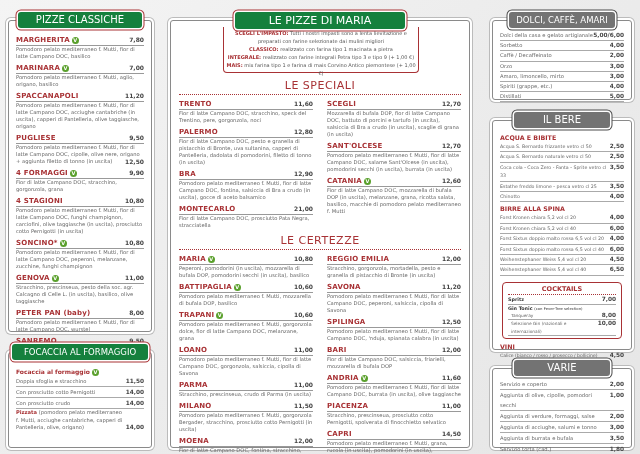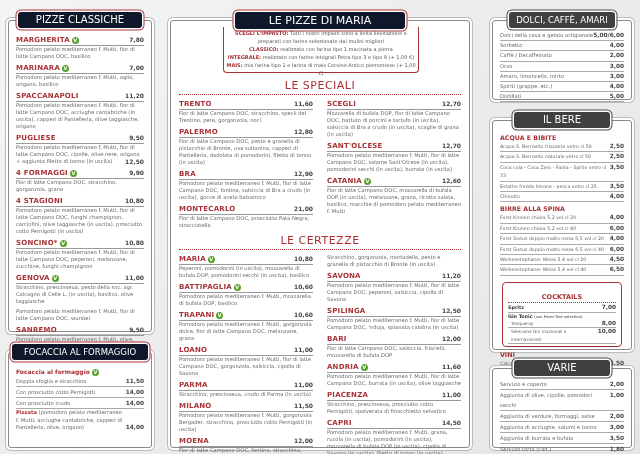--- a/index.html
+++ b/index.html
@@ -14,29 +14,29 @@
     position: absolute;
     background: #fff;
     border: 1.5px solid #8a8a8a;
     border-radius: 3px;
     box-shadow: 0 0 0 2px #fff, 0 0 0 3px #bbb;
   }
   .banner {
     position: absolute;
     left: 50%;
     transform: translateX(-50%);
-    background: #0f172a;
+    background: #15803d;
     color: #fff;
     text-align: center;
     font-family: "DejaVu Sans", sans-serif;
     white-space: nowrap;
     border-radius: 3px;
     box-shadow: 0 0 0 1.5px #fff, 0 0 0 2.5px #a83235;
   }
-  .banner.dark { background: #404040; box-shadow: 0 0 0 1.5px #fff, 0 0 0 2.5px #4a4a4a; }
+  .banner.dark { background: #737373; box-shadow: 0 0 0 1.5px #fff, 0 0 0 2.5px #4a4a4a; }
 
   .item { margin-bottom: 3px; }
   .item-head {
     display: flex; justify-content: space-between; align-items: baseline;
     border-bottom: 0.5px solid #999;
     line-height: 9px;
   }
   .item-name {
     color: #a83235; font-weight: bold; font-size: 7px; letter-spacing: 0.2px;
     font-family: "DejaVu Sans", sans-serif;
@@ -121,20 +121,24 @@
         <div class="item-desc">Pomodoro pelato mediterraneo f. Mutti, fior di latte Campano DOC, peperoni, melanzane, zucchine, funghi champignon</div>
       </div>
       <div class="item">
         <div class="item-head">
           <span class="item-name">GENOVA<span class="veg">V</span></span>
           <span class="item-price">11,00</span>
         </div>
         <div class="item-desc">Stracchino, prescinseua, pesto della soc. agr. Calcagno di Celle L. (in uscita), basilico, olive taggiasche</div>
       </div>
       <div class="item">
+        <div class="item-head">
+          <span class="item-name">PETER PAN (baby)</span>
+          <span class="item-price">8,00</span>
+        </div>
         <div class="item-desc">Pomodoro pelato mediterraneo f. Mutti, fior di latte Campano DOC, wurstel</div>
       </div>
       <div class="item">
         <div class="item-head">
           <span class="item-name">SANREMO</span>
           <span class="item-price">9,50</span>
         </div>
         <div class="item-desc">Pomodoro pelato mediterraneo f. Mutti, olive, capperi di Pantelleria, aglio, origano, acciughe cantabriche (in uscita), olio EVO</div>
       </div>
     </div>
@@ -279,20 +283,24 @@
         <div class="item">
           <div class="item-head">
             <span class="item-name">MOENA</span>
             <span class="item-price">12,00</span>
           </div>
           <div class="item-desc">Fior di latte Campano DOC, fontina, stracchino, funghi champignon, speck Del Trentino (in uscita)</div>
         </div>
       </div>
     <div id="certezze-right">
         <div class="item">
+          <div class="item-head">
+            <span class="item-name">REGGIO EMILIA</span>
+            <span class="item-price">12,00</span>
+          </div>
           <div class="item-desc">Stracchino, gorgonzola, mortadella, pesto e granella di pistacchio di Bronte (in uscita)</div>
         </div>
         <div class="item">
           <div class="item-head">
             <span class="item-name">SAVONA</span>
             <span class="item-price">11,20</span>
           </div>
           <div class="item-desc">Pomodoro pelato mediterraneo f. Mutti, fior di latte Campano DOC, peperoni, salsiccia, cipolla di Savona</div>
         </div>
         <div class="item">
@@ -414,21 +422,21 @@
       <div class="row" style="line-height: 8.4px; font-size: 4.7px;">
         <span>Weihenstephaner Weiss 5,4 vol cl 20</span>
         <span class="p">4,50</span>
       </div>
       <div class="row" style="line-height: 8.4px; font-size: 4.7px;">
         <span>Weihenstephaner Weiss 5,4 vol cl 40</span>
         <span class="p">6,50</span>
       </div>
     </div>
   <div style="border:1px solid #a83235;border-radius:4px;margin:6px 2px 4px 2px;padding:2px 5px 2px 5px;">
-    <div style="text-align:center;color:#a83235;font-weight:bold;font-size:6.5px;line-height:9px;border-bottom:0.5px dotted #a83235;margin-top:8px;">COCKTAILS</div>
+    <div style="text-align:center;color:#a83235;font-weight:bold;font-size:6.5px;line-height:9px;border-bottom:0.5px dotted #a83235;">COCKTAILS</div>
     <div class="row" style="color:#333;font-weight:bold;font-size:4.8px;line-height:8px;">
       <span>Spritz</span>
       <span class="p">7,00</span>
     </div>
     <div style="font-size:4.8px;line-height:7px;color:#333;font-weight:bold;">
       <span>Gin Tonic</span> <span style="font-weight:normal;font-size:3.8px;">(con Fever-Tree selection)</span>
     </div>
     <div id="gin-rows">
         <div class="row" style="line-height: 7.5px; font-size: 4.3px; padding-left: 3px;">
           <span>Tanqueray</span>

